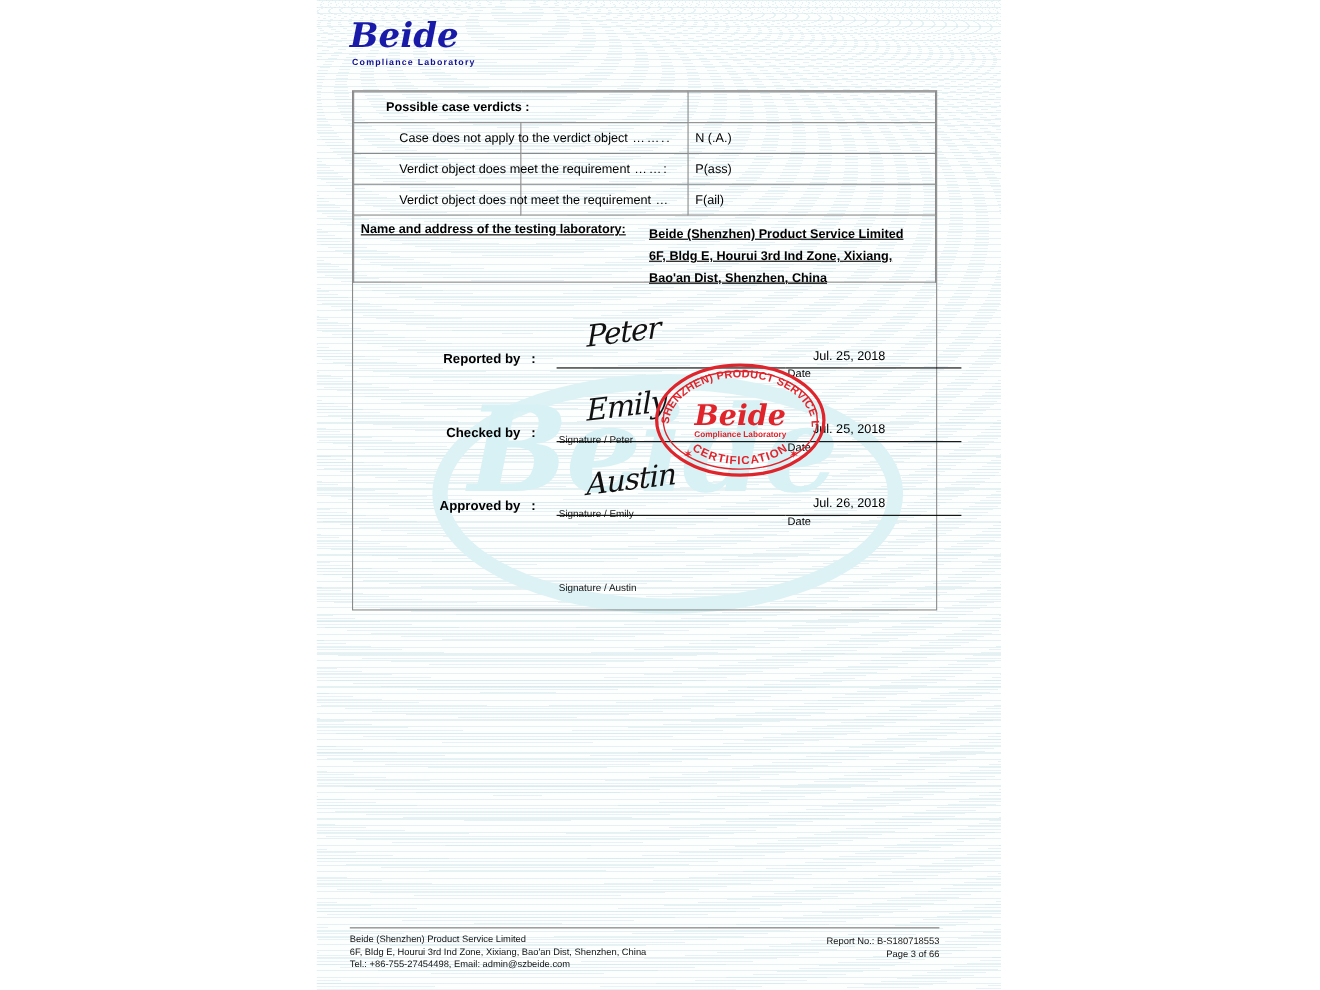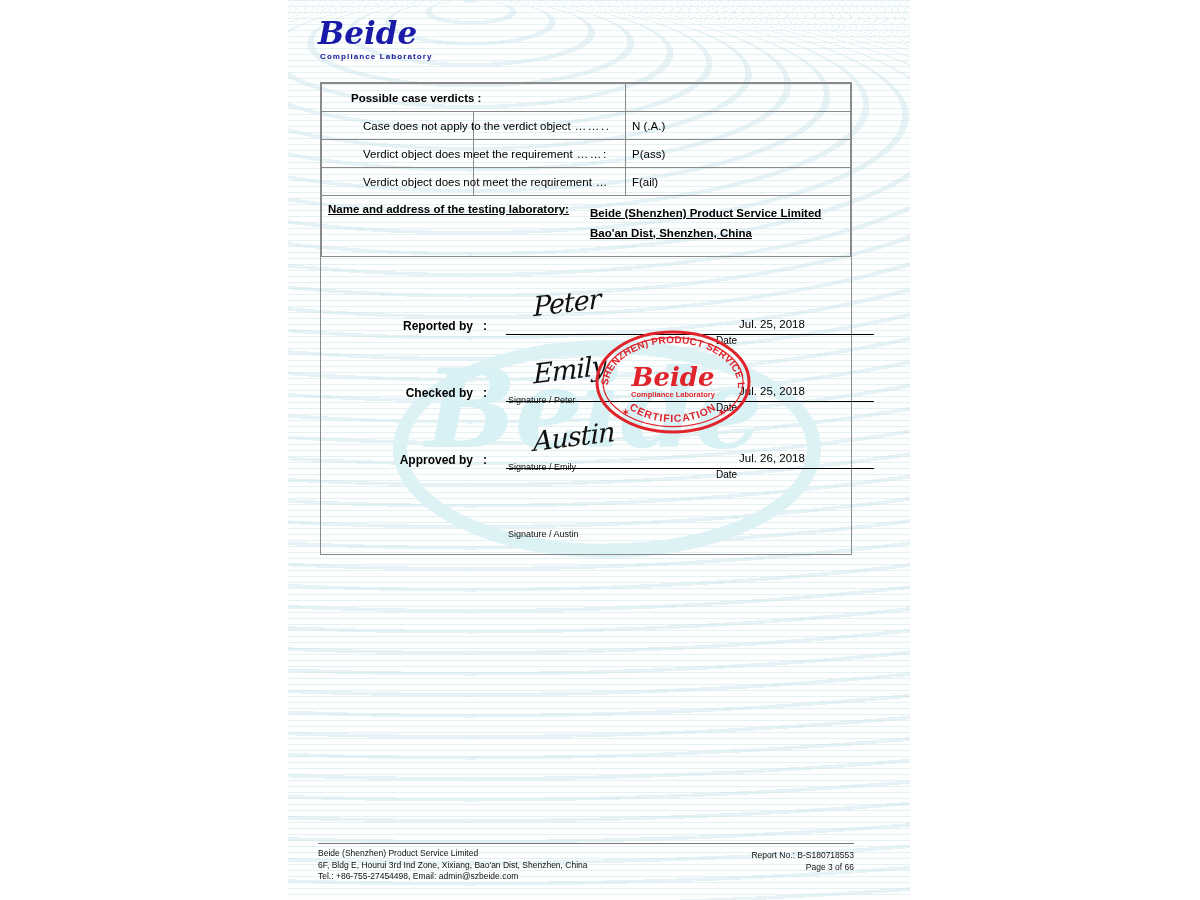--- a/index.html
+++ b/index.html
@@ -349,20 +349,21 @@
           <td class="c-right">F(ail)</td>
         </tr>
       </tbody>
     </table>
 
     <div id="addr-cell">
       <div id="addr-inner">
         <div id="addr-label">Name and address of the testing laboratory:</div>
         <div id="addr-lines">
           <div>Beide (Shenzhen) Product Service Limited</div>
+          <div>6F, Bldg E, Hourui 3rd Ind Zone, Xixiang,</div>
           <div>Bao'an Dist, Shenzhen, China</div>
         </div>
       </div>
     </div>
 
     <div id="sig-area">
 
       <div class="sig-row">
         <div class="sig-label">Reported by</div>
         <div class="sig-colon">:</div>

